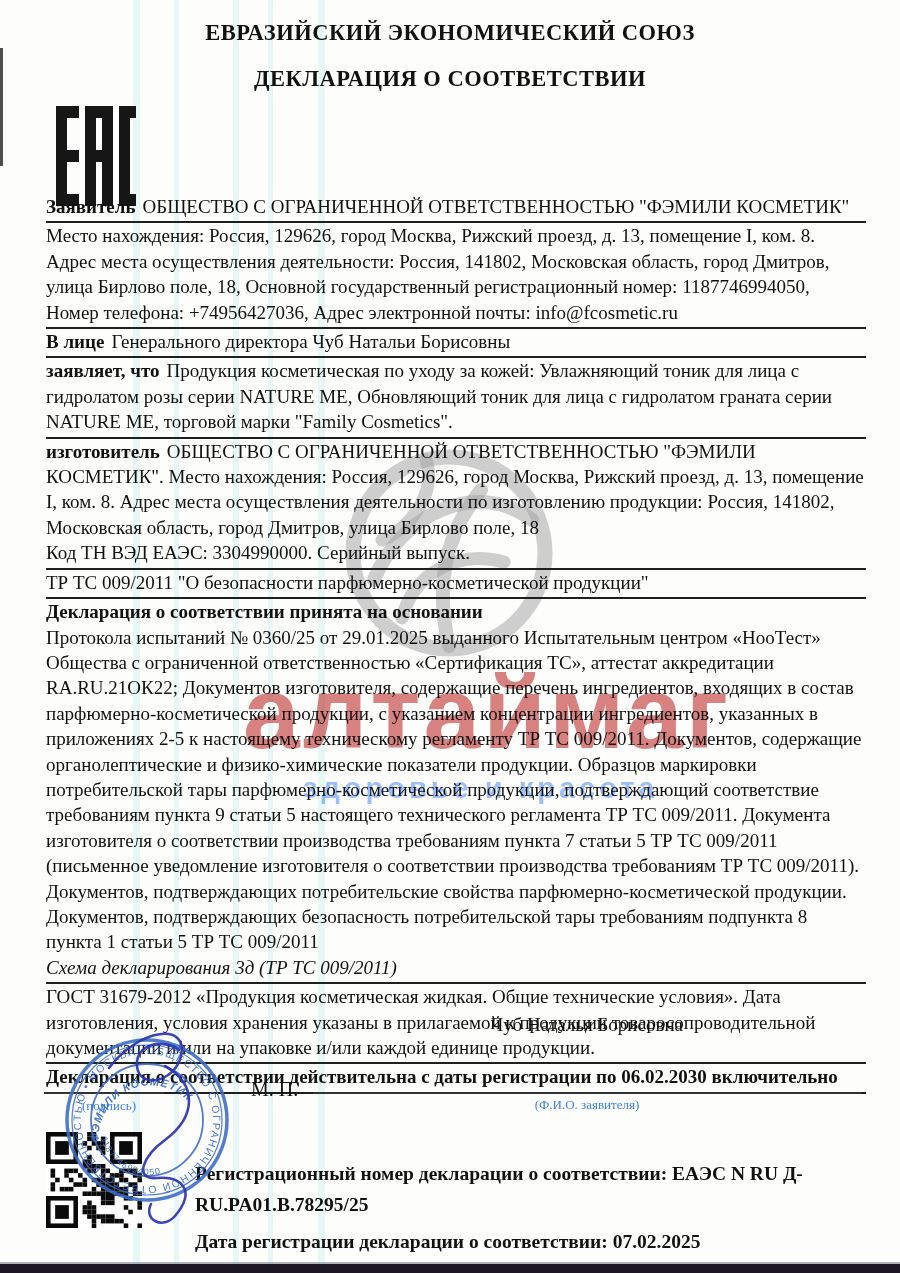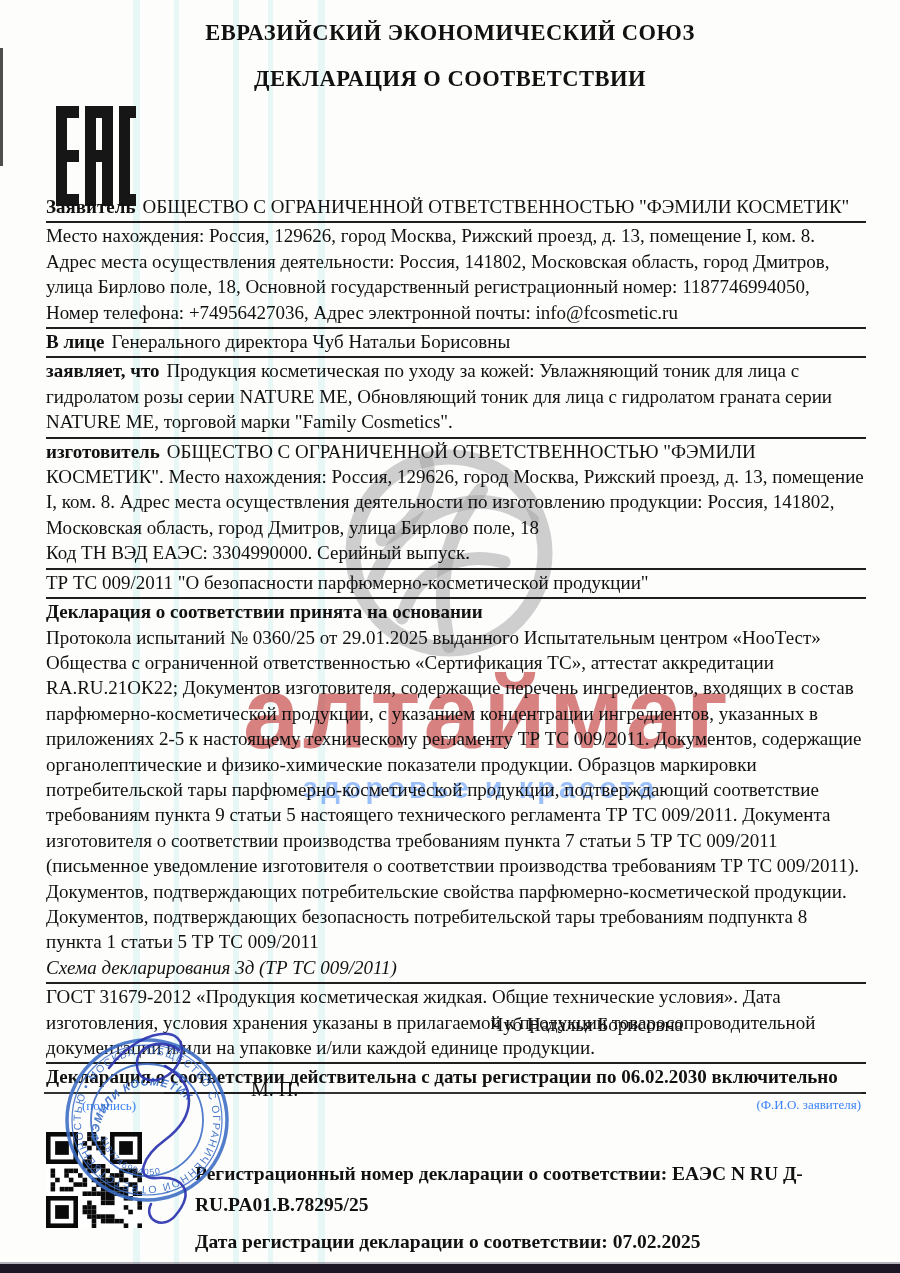--- a/index.html
+++ b/index.html
@@ -145,21 +145,21 @@
     <p class="rule pad2 bold-line">
       <span>Декларация о соответствии действительна с даты регистрации по 06.02.2030 включительно</span>
     </p>
   </div>
 
   <div class="sigline" style="left:44px;top:1092px;width:120px;"></div>
   <div class="cap" style="left:82px;top:1098px;">(подпись)</div>
   <div class="mp">М. П.</div>
   <div class="signame">Чуб Наталья Борисовна</div>
   <div class="sigline" style="left:313px;top:1092px;width:548px;"></div>
-  <div class="cap" style="left:313px;top:1097px;width:548px;text-align:right;">(Ф.И.О. заявителя)</div>
+  <div class="cap" style="left:313px;top:1097px;width:548px;text-align:center;">(Ф.И.О. заявителя)</div>
 
   <svg class="stamp" width="210" height="215" viewBox="0 0 210 215">
     <defs>
       <path id="ringPath" d="M 100,34 A 66,66 0 1 1 99.9,34"></path>
       <path id="innerArc" d="M 52,122 A 52,52 0 0 1 148,90"></path>
       <path id="ogrnArc" d="M 54,118 A 50,50 0 0 0 150,120"></path>
     </defs>
     <g stroke="#3a6cc5" fill="none" opacity="0.88">
       <circle cx="100" cy="100" r="80" stroke-width="3.5"></circle>
       <circle cx="100" cy="100" r="75" stroke-width="1.2"></circle>

